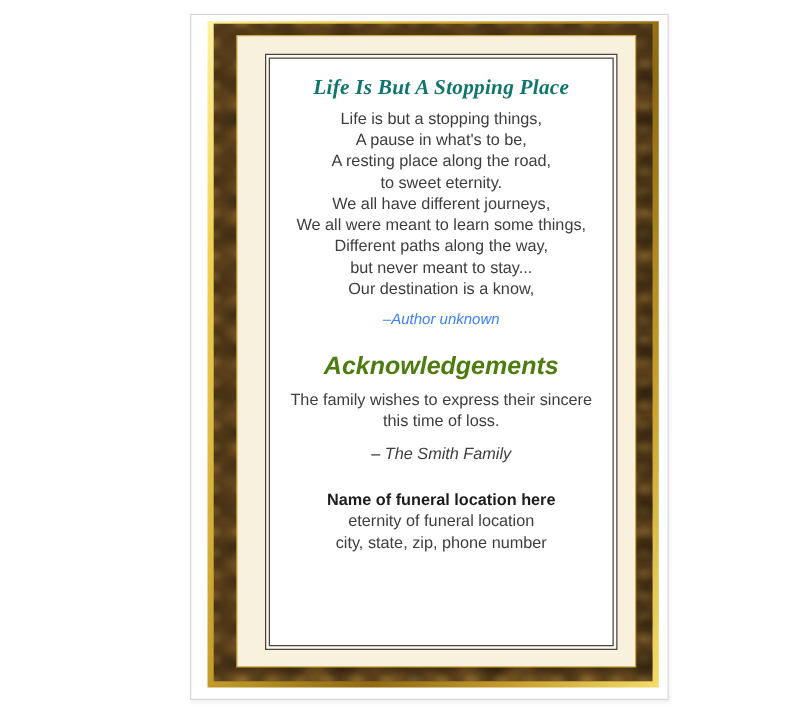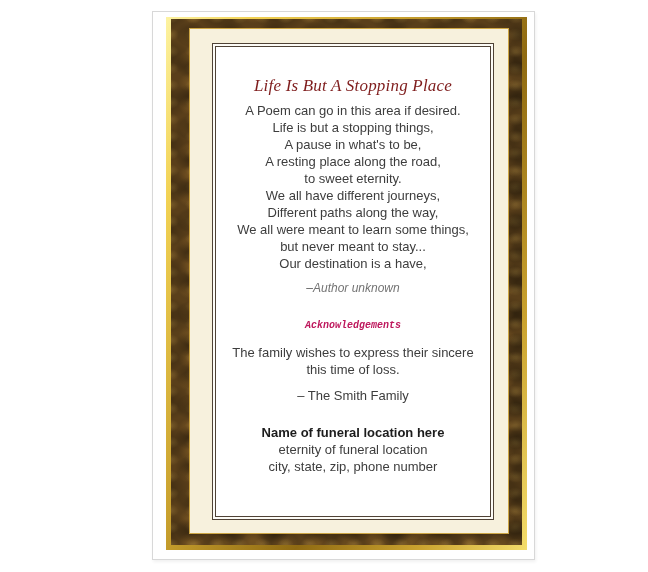--- a/index.html
+++ b/index.html
@@ -79,56 +79,57 @@
     overflow: hidden;
   }
   .content {
     box-sizing: border-box;
     height: 100%;
     padding: 12px 6px 0 6px;
     text-align: center;
     color: #3d3d3d;
   }
   .poem-title {
-    margin: 16px 0 6px 0;
+    margin: 0 0 6px 0;
     font-family: "Liberation Serif", serif;
     font-style: italic;
-    font-weight: normal;
+    font-weight: bold;
     font-size: 17px;
     line-height: 21px;
     letter-spacing: 0.2px;
-    color: #7f1d1d;
+    color: #0f766e;
   }
   .poem-line, .ack-line {
     display: block;
     font-size: 13px;
     line-height: 17px;
     color: #3d3d3d;
   }
   .poem-attribution {
     margin-top: 9px;
     font-style: italic;
     font-size: 12px;
     line-height: 15px;
-    color: #737373;
+    color: #3b82f6;
   }
   .ack-title {
     margin: 20px 0 0 0;
-    font-family: Liberation Mono, monospace;
+    font-family: Liberation Sans, sans-serif;
     font-style: italic;
     font-weight: bold;
-    font-size: 10px;
+    font-size: 20px;
     line-height: 20px;
-    color: #be185d;
+    color: #4d7c0f;
   }
   .ack-body { margin-top: 8px; }
   .family-signature {
     margin-top: 9px;
     font-size: 13px;
     line-height: 17px;
+    font-style: italic;
   }
   .location-block { margin-top: 20px; text-align: center; }
   .location-name {
     font-size: 13px;
     line-height: 17px;
     font-weight: bold;
     color: #1c1c1c;
   }
   .location-line {
     display: block;
@@ -143,30 +144,29 @@
   <div class="frame-gold">
     <div class="frame-brown">
       <div class="mat">
         <div class="rule-outer">
           <div class="rule-inner">
             <div class="content">
 
               <h1 class="poem-title">Life Is But A Stopping Place</h1>
 
               <div class="poem-body">
-                <span class="poem-line">A Poem can go in this area if desired.</span>
                 <span class="poem-line">Life is but a stopping things,</span>
                 <span class="poem-line">A pause in what's to be,</span>
                 <span class="poem-line">A resting place along the road,</span>
                 <span class="poem-line">to sweet eternity.</span>
                 <span class="poem-line">We all have different journeys,</span>
+                <span class="poem-line">We all were meant to learn some things,</span>
                 <span class="poem-line">Different paths along the way,</span>
-                <span class="poem-line">We all were meant to learn some things,</span>
                 <span class="poem-line">but never meant to stay...</span>
-                <span class="poem-line">Our destination is a have,</span>
+                <span class="poem-line">Our destination is a know,</span>
               </div>
 
               <div class="poem-attribution">–Author unknown</div>
 
               <h2 class="ack-title">Acknowledgements</h2>
 
               <div class="ack-body">
                 <span class="ack-line">The family wishes to express their sincere</span>
                 <span class="ack-line">this time of loss.</span>
               </div>

